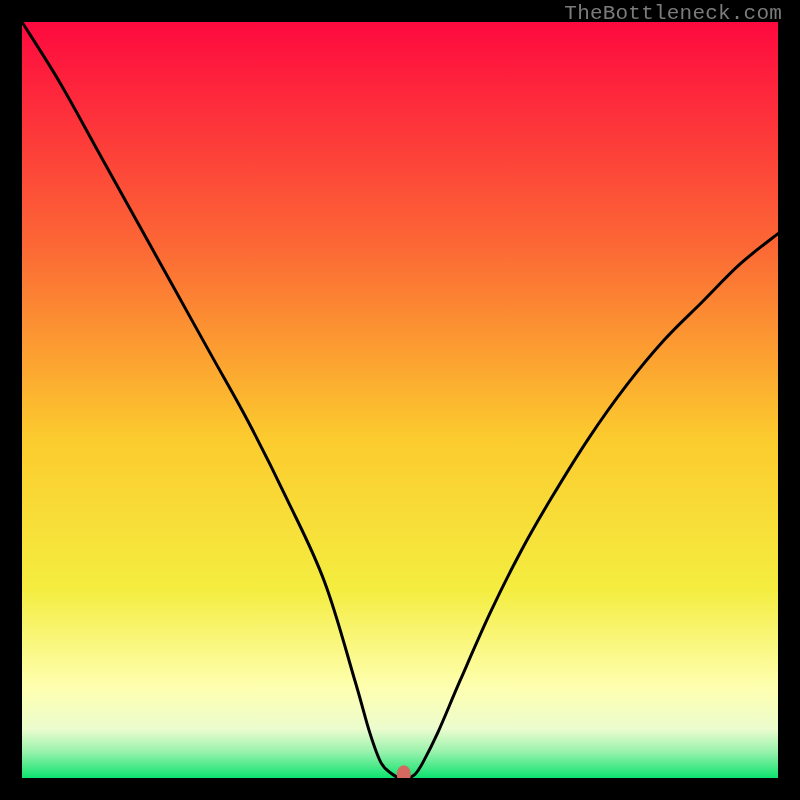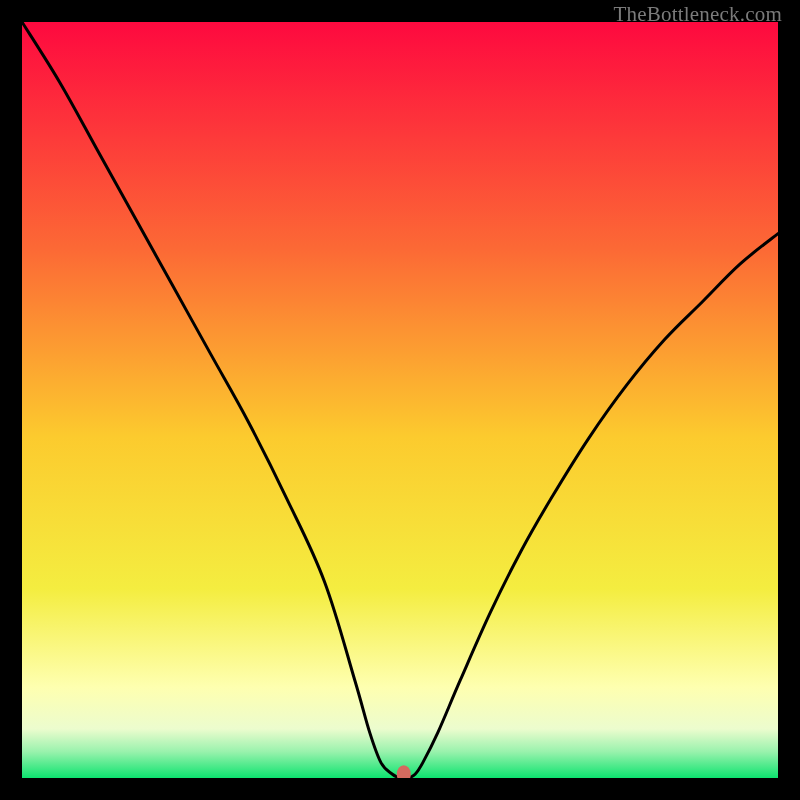--- a/index.html
+++ b/index.html
@@ -17,21 +17,21 @@
     position: absolute;
     left: 22px;
     top: 22px;
     width: 756px;
     height: 756px;
   }
   .watermark {
     position: absolute;
     top: 2px;
     right: 18px;
-    font-family: Liberation Serif, serif;
+    font-family: Liberation Mono, monospace;
     font-size: 21px;
     font-weight: 500;
     color: #7b7b7b;
     letter-spacing: 0.2px;
   }
   svg {
     display: block;
   }
 </style>
 </head>

